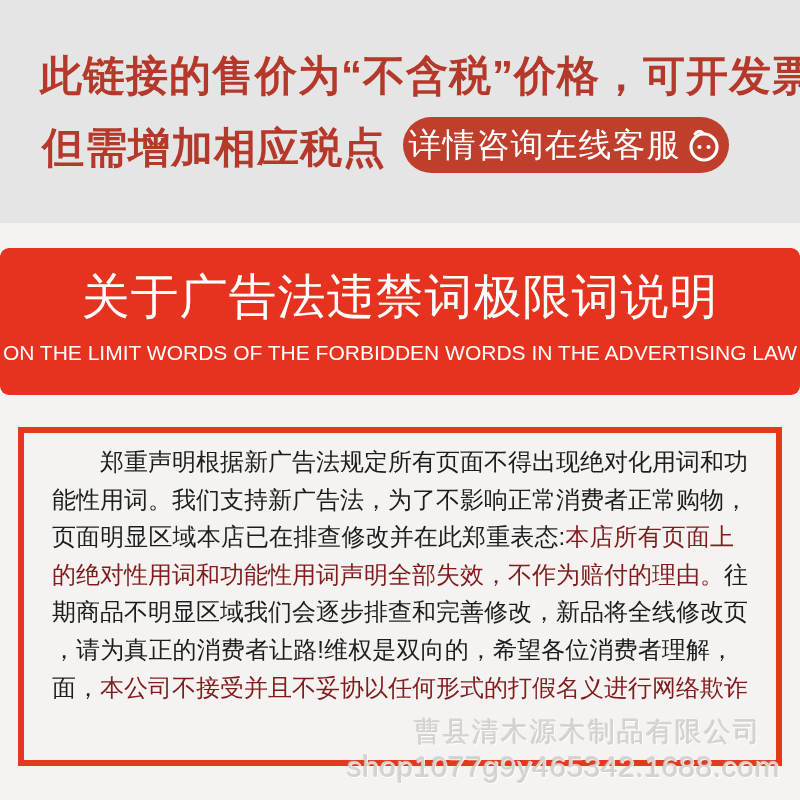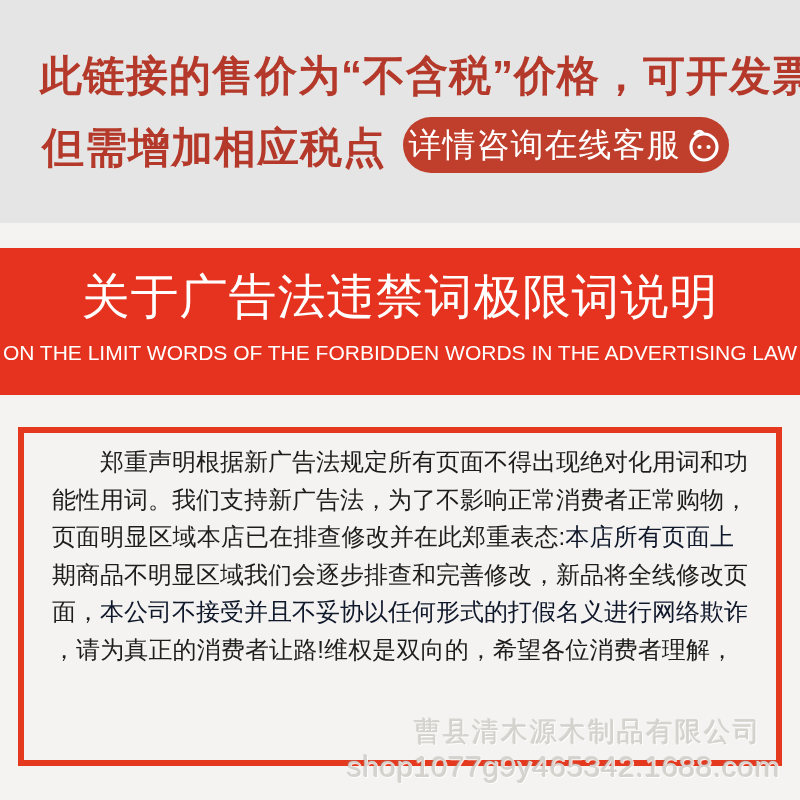--- a/index.html
+++ b/index.html
@@ -30,21 +30,21 @@
     font-family: inherit; font-size: 33px; font-weight: 500; letter-spacing: 1px;
     display: flex; align-items: center; justify-content: center; gap: 3px;
     cursor: pointer;
   }
   .cs-btn svg { display: block; }
 
   
   .gray-gap { position: absolute; left: 0; top: 223px; width: 800px; height: 25px; background: #f4f3f1; }
   .banner {
     position: absolute; left: 0; top: 248px; width: 800px; height: 147px;
-    background: #e5331f; color: #ffffff; text-align: center;
+    background: #e5331f; color: #ffffff; text-align: center; border-radius: 9px;
   }
   .banner-title {
     margin-top: 17px;
     font-size: 48px; font-weight: 500; letter-spacing: 1px; white-space: nowrap;
   }
   .banner-subtitle {
     margin-top: 12px;
     font-size: 21px; font-weight: 400; letter-spacing: 0px; white-space: nowrap;
     color: #ffffff;
   }
@@ -58,21 +58,21 @@
     padding: 10px 42px 0 28px;
     background: transparent;
   }
   .ln {
     font-size: 24px; line-height: 37.6px; font-weight: 500;
     color: #1d1d1d; white-space: nowrap;
     text-align: justify; text-align-last: justify;
   }
   .ln.indent { text-indent: 48px; }
   .ln.last { text-align: left; text-align-last: left; }
-  .ln .red { color: #0f172a; }
+  .ln .red { color: #7f1d1d; }
   .ln .black { color: #1d1d1d; }
 
   
   .wm {
     position: absolute; white-space: nowrap;
     color: #d5d2ce;
     text-shadow: 1px 1px 0 rgba(255,255,255,0.85), -1px -1px 0 rgba(150,145,140,0.30);
     pointer-events: none;
   }
   .wm-company { right: 38px; top: 714px; font-size: 27px; letter-spacing: 2px; }
@@ -104,22 +104,23 @@
   <section class="banner">
     <div class="banner-title">关于广告法违禁词极限词说明</div>
     <div class="banner-subtitle">ON THE LIMIT WORDS OF THE FORBIDDEN WORDS IN THE ADVERTISING LAW</div>
   </section>
 
   <section class="content-section">
     <div class="notice-box">
       <p class="ln indent"><span class="black">郑重声明根据新广告法规定所有页面不得出现绝对化用词和功</span></p>
       <p class="ln"><span class="black">能性用词。我们支持新广告法，为了不影响正常消费者正常购物，</span></p>
       <p class="ln"><span class="black">页面明显区域本店已在排查修改并在此郑重表态:</span><span class="red">本店所有页面上</span></p>
+      <p class="ln"><span class="red">的绝对性用词和功能性用词声明全部失效，不作为赔付的理由。</span><span class="black">往</span></p>
       <p class="ln"><span class="black">期商品不明显区域我们会逐步排查和完善修改，新品将全线修改页</span></p>
+      <p class="ln"><span class="black">，请为真正的消费者让路!维权是双向的，希望各位消费者理解，</span></p>
       <p class="ln"><span class="black">面，</span><span class="red">本公司不接受并且不妥协以任何形式的打假名义进行网络欺诈</span></p>
-      <p class="ln"><span class="black">，请为真正的消费者让路!维权是双向的，希望各位消费者理解，</span></p>
     </div>
   </section>
 
   <div class="wm wm-company">曹县清木源木制品有限公司</div>
   <div class="wm wm-shop">shop1077g9y465342.1688.com</div>
 
 </div>
 
 </body></html>

